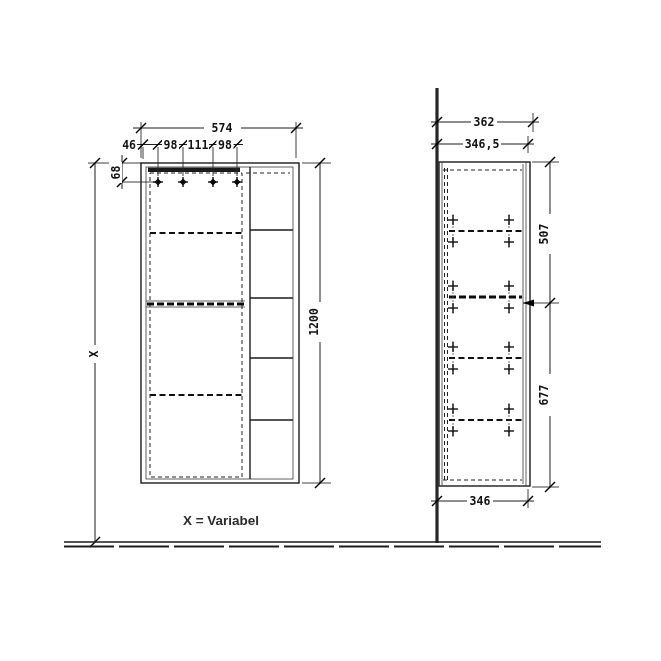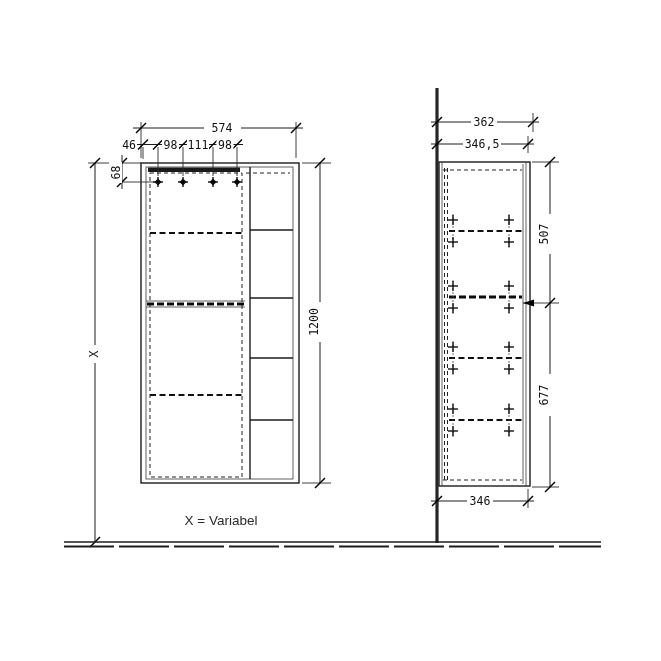--- a/index.html
+++ b/index.html
@@ -1,16 +1,16 @@
 <!DOCTYPE html>
 <html><head>
 <meta charset="utf-8">
 <style>
   html,body{margin:0;padding:0;background:#ffffff;}
-  .stage{position:relative;width:661px;height:661px;background:#ffffff;overflow:hidden;}
+  .stage{position:relative;width:661px;height:661px;background:#ffffff;overflow:hidden;font-weight:bold;}
   svg{display:block;}
   .ln{stroke:#1c1c1c;stroke-width:1.4;fill:none;}
   .thin{stroke:#3a3a3a;stroke-width:0.8;fill:none;}
   .ext{stroke:#2a2a2a;stroke-width:0.9;fill:none;}
   .dim{stroke:#1c1c1c;stroke-width:1;fill:none;}
   .tick{stroke:#000;stroke-width:1.5;fill:none;}
   .dash{stroke:#222;stroke-width:1;fill:none;stroke-dasharray:4 3;}
   .shelfdash{stroke:#101010;stroke-width:2.2;fill:none;stroke-dasharray:6 3.5;}
   .pin{stroke:#111;stroke-width:1.4;fill:none;}
   .pindash{stroke:#333;stroke-width:0.7;fill:none;stroke-dasharray:2 2;}

